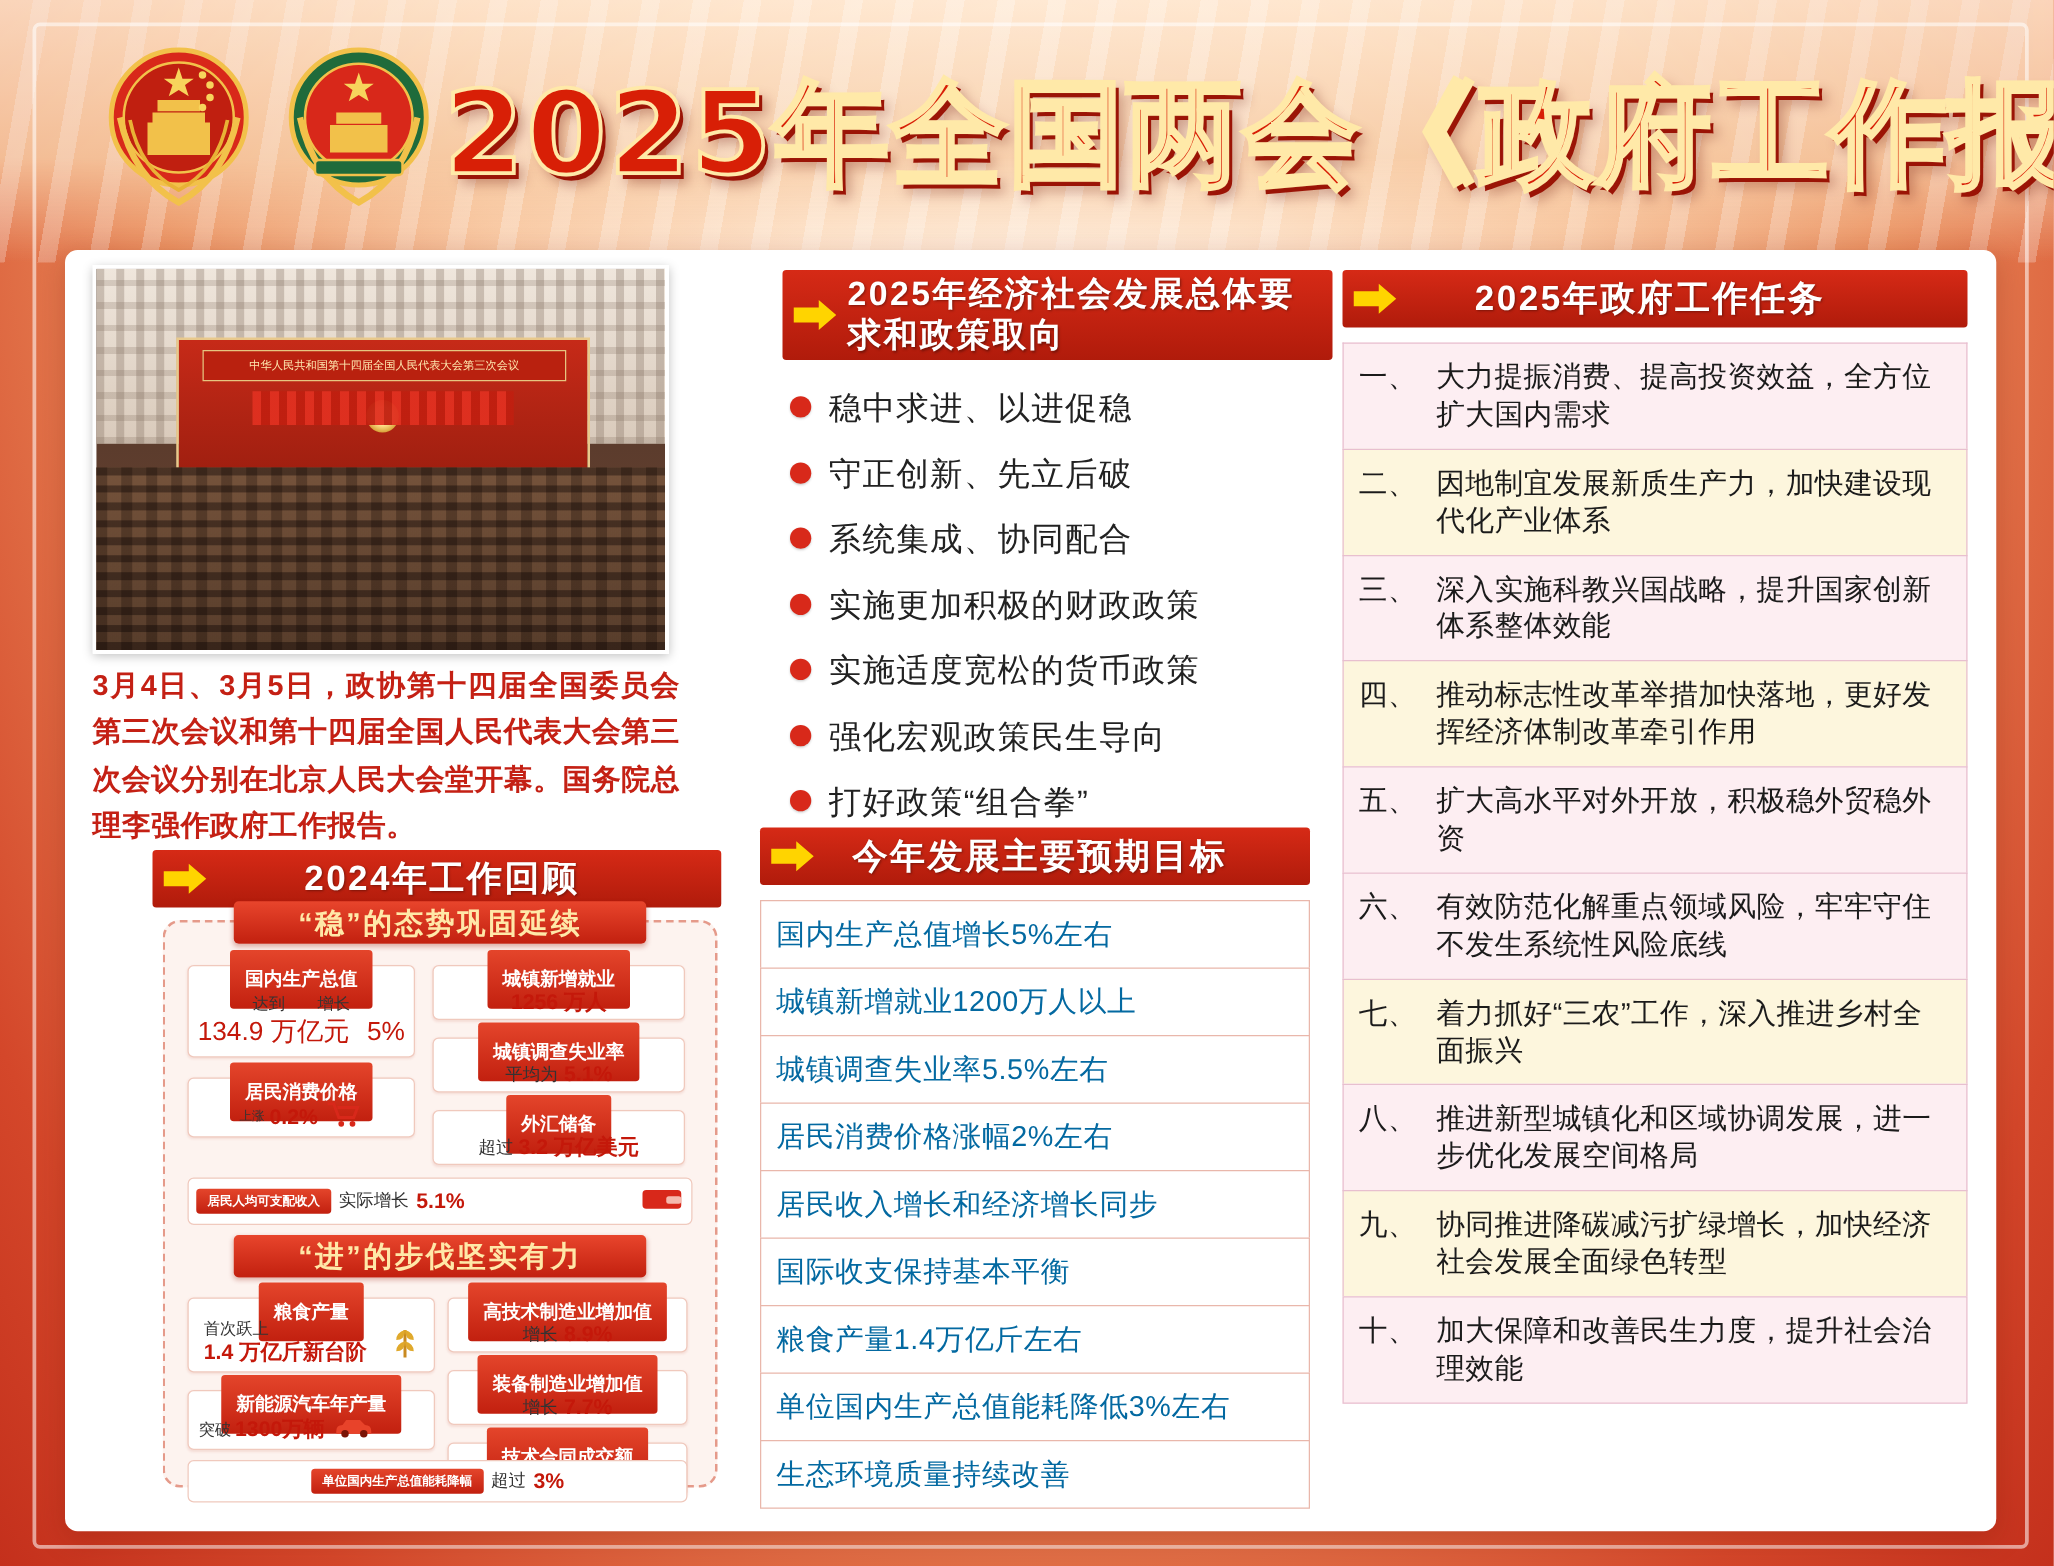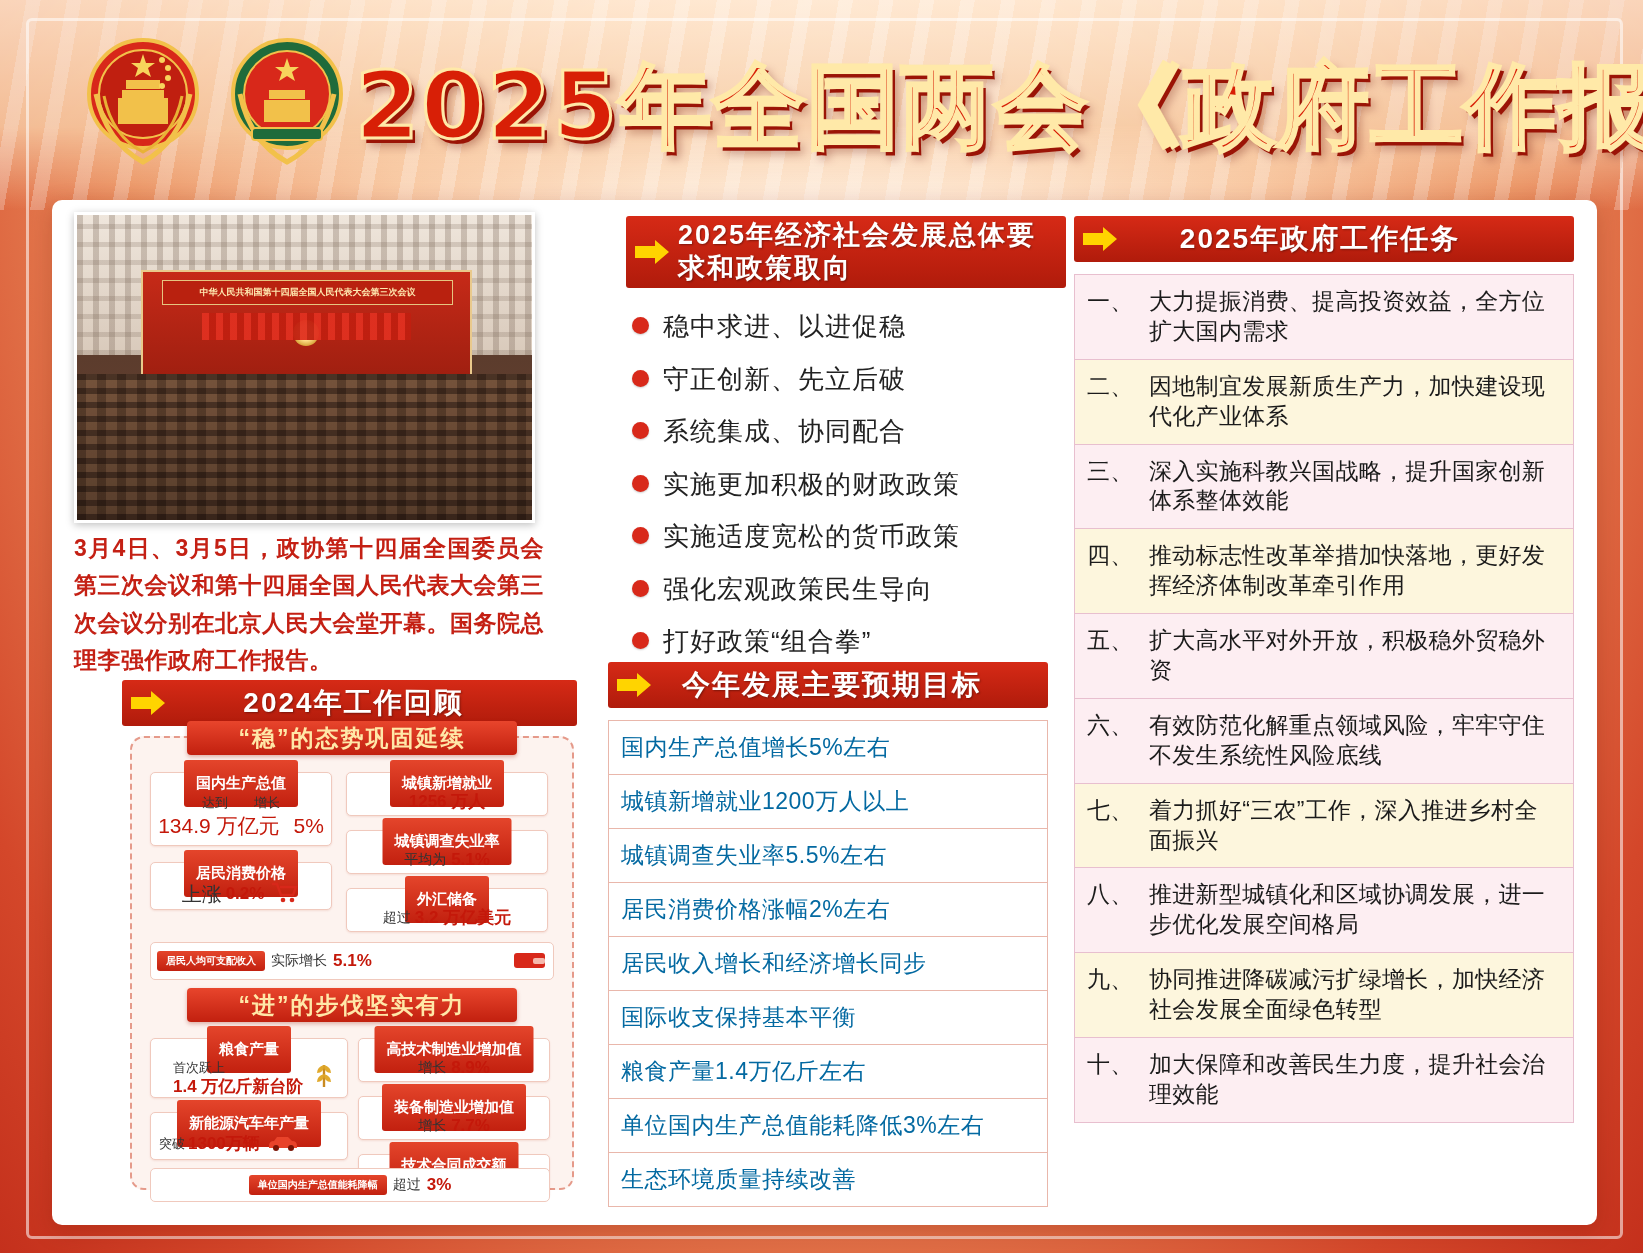--- a/index.html
+++ b/index.html
@@ -50,21 +50,20 @@
     position:absolute;left:52px;top:200px;width:1545px;height:1025px;
     background:#ffffff;border-radius:10px;
     box-shadow:0 6px 22px rgba(120,20,0,0.25);
   }
   
   .photo{
     position:absolute;left:22px;top:12px;width:455px;height:305px;
     border:3px solid #ffffff;box-shadow:0 2px 8px rgba(0,0,0,.25);
     background:linear-gradient(180deg,#3a2a22 0%,#5a3b2c 40%,#6b4433 100%);
     overflow:hidden;
-    font-weight:bold;
   }
   .hall-ceiling{position:absolute;left:0;top:0;width:100%;height:46%;background:linear-gradient(180deg,#efe6dc,#d9cabb);}
   .hall-ceiling:after{
     content:"";position:absolute;left:0;top:0;width:100%;height:100%;
     background:repeating-linear-gradient(90deg,rgba(120,100,85,.30) 0 6px,rgba(255,255,255,0) 6px 16px),
                repeating-linear-gradient(0deg,rgba(120,100,85,.22) 0 5px,rgba(255,255,255,0) 5px 18px);
   }
   .hall-stage{
     position:absolute;left:14%;top:18%;width:72%;height:34%;
     background:linear-gradient(180deg,#c62a18,#a01f10);
@@ -283,21 +282,21 @@
       <span class="rv-tag">城镇调查失业率</span>
       <div class="rv-body">
         <span style="font-size:14px;">平均为</span>
         <span class="rv-mid" style="margin-left:5px;">5.1%</span>
       </div>
     </div>
 
     <div class="rv-card" style="left:18px;top:124px;width:180px;height:46px;">
       <span class="rv-tag">居民消费价格</span>
       <div class="rv-body">
-        <span style="font-size:20px;">上涨</span>
+        <span style="font-size:10px;">上涨</span>
         <span class="rv-mid" style="margin-left:4px;">0.2%</span>
         <span style="margin-left:6px;">
           <svg width="30" height="22" viewBox="0 0 30 22">
               <path d="M2 3 h5 l4 11 h12 l3 -8 h-16" fill="none" stroke="#d8281a" stroke-width="2.4"></path>
               <circle cx="13" cy="19" r="2.3" fill="#d8281a"></circle>
               <circle cx="22" cy="19" r="2.3" fill="#d8281a"></circle>
             </svg>
         </span>
       </div>
     </div>
@@ -319,21 +318,21 @@
             <rect x="1" y="4" width="31" height="15" rx="3" fill="#d8281a"></rect>
             <rect x="20" y="9" width="12" height="6" rx="2" fill="#f5b9ad"></rect>
           </svg>
       </span>
     </div>
 
     <div class="sub-ribbon" style="top:250px;">“进”的步伐坚实有力</div>
 
     <div class="rv-card" style="left:18px;top:300px;width:196px;height:58px;">
       <span class="rv-tag">粮食产量</span>
-      <div class="rv-body" style="justify-content:flex-end;padding-left:22px;flex-direction:column;align-items:flex-start;">
+      <div class="rv-body" style="justify-content:flex-start;padding-left:12px;flex-direction:column;align-items:flex-start;">
         <span style="font-size:13px;">首次跃上</span>
         <span class="rv-mid">1.4 万亿斤新台阶</span>
       </div>
       <span style="position:absolute;right:6px;bottom:4px;">
         <svg width="34" height="34" viewBox="0 0 34 34">
             <path d="M17 32 V10" stroke="#c98a20" stroke-width="2.4" fill="none"></path>
             <path d="M17 10 q-7 2 -7 8 q7 0 7 -8z M17 10 q7 2 7 8 q-7 0 -7 -8z M17 19 q-7 2 -7 8 q7 0 7 -8z M17 19 q7 2 7 8 q-7 0 -7 -8z" fill="#e0a92c"></path>
           </svg>
       </span>
     </div>

